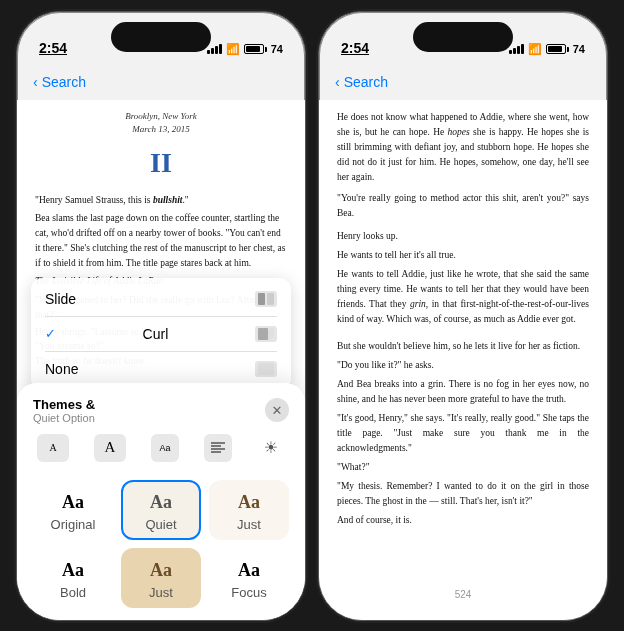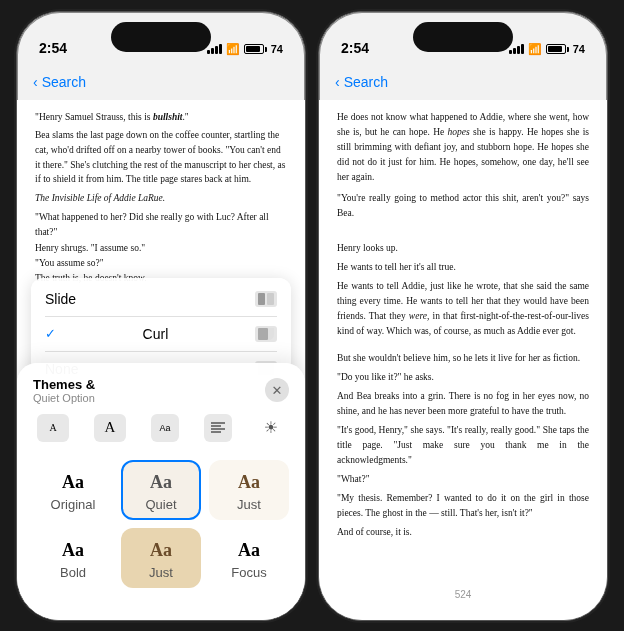--- a/index.html
+++ b/index.html
@@ -57,20 +57,21 @@
       padding: 0 22px 8px;
       z-index: 99;
       font-size: 12px;
       font-weight: 600;
     }
 
     .status-bar .time {
       font-size: 14px;
       font-weight: 700;
       color: #000;
+      text-decoration: underline;
     }
 
     .status-bar .icons {
       display: flex;
       align-items: center;
       gap: 4px;
       color: #000;
       font-size: 11px;
     }
 
@@ -191,21 +192,21 @@
 
     
     .themes-overlay {
       position: absolute;
       bottom: 0;
       left: 0;
       right: 0;
       background: rgba(255,255,255,0.97);
       border-radius: 20px 20px 0 0;
       z-index: 60;
-      padding: 14px 16px 32px;
+      padding: 14px 16px 12px;
       box-shadow: 0 -4px 20px rgba(0,0,0,0.1);
     }
 
     .themes-header {
       display: flex;
       justify-content: space-between;
       align-items: center;
       margin-bottom: 4px;
     }
 
@@ -441,20 +442,27 @@
 
     <div class="nav-bar">
       <div class="back-btn">
         <span>‹</span>
         <span>Search</span>
       </div>
     </div>
 
     <div class="book-content">
       <div class="book-text">
+        <div class="book-header">
+          <div class="location italic">
+            <span>Brooklyn, New York</span><br>
+            <span>March 13, 2015</span>
+          </div>
+          <div class="chapter">II</div>
+        </div>
         <p>"Henry Samuel Strauss, this is <span class="italic bold">bullshit</span>."</p>
         <p style="margin-top:4px;">Bea slams the last page down on the coffee counter, startling the cat, who'd drifted off on a nearby tower of books. "You can't end it there." She's clutching the rest of the manuscript to her chest, as if to shield it from him. The title page stares back at him.</p>
         <p style="margin-top:4px;" class="italic">The Invisible Life of Addie LaRue.</p>
         <p style="margin-top:4px;">"What happened to her? Did she really go with Luc? After all that?"</p>
         <p style="margin-top:2px;">Henry shrugs. "I assume so."</p>
         <p>"You assume so?"</p>
         <p>The truth is, he doesn't know.</p>
       </div>
 
       <div class="page-turn-menu">
@@ -577,23 +585,23 @@
       <div class="back-btn">
         <span>‹</span>
         <span>Search</span>
       </div>
     </div>
 
     <div class="book-content">
       <div class="book-text">
         <p>He does not know what happened to Addie, where she went, how she is, but he can hope. He <span class="italic">hopes</span> she is happy. He hopes she is still brimming with defiant joy, and stubborn hope. He hopes she did not do it just for him. He hopes, somehow, one day, he'll see her again.</p>
         <p style="margin-top:6px;">"You're really going to method actor this shit, aren't you?" says Bea.</p>
-        <p style="margin-top:20px;">Henry looks up.</p>
+        <p style="margin-top:8px;">Henry looks up.</p>
         <p style="margin-top:4px;">He wants to tell her it's all true.</p>
-        <p style="margin-top:4px;">He wants to tell Addie, just like he wrote, that she said the same thing every time. He wants to tell her that they would have been friends. That they <span class="italic">were</span>, in that first-night-of-the-rest-of-our-lives kind of way. Which was, of course, as much as Addie ever got.</p>
+        <p style="margin-top:4px;">He wants to tell Addie, just like he wrote, that she said the same thing every time. He wants to tell her that they would have been friends. That they <span class="italic">grin</span>, in that first-night-of-the-rest-of-our-lives kind of way. Which was, of course, as much as Addie ever got.</p>
         <p style="margin-top:12px;">But she wouldn't believe him, so he lets it live for her as fiction.</p>
         <p style="margin-top:4px;">"Do you like it?" he asks.</p>
         <p style="margin-top:4px;">And Bea breaks into a grin. There is no fog in her eyes now, no shine, and he has never been more grateful to have the truth.</p>
         <p style="margin-top:4px;">"It's good, Henry," she says. "It's really, really good." She taps the title page. "Just make sure you thank me in the acknowledgments."</p>
         <p style="margin-top:4px;">"What?"</p>
         <p style="margin-top:4px;">"My thesis. Remember? I wanted to do it on the girl in those pieces. The ghost in the — still. That's her, isn't it?"</p>
         <p style="margin-top:4px;">And of course, it is.</p>
       </div>
       <div class="page-num">524</div>
     </div>

